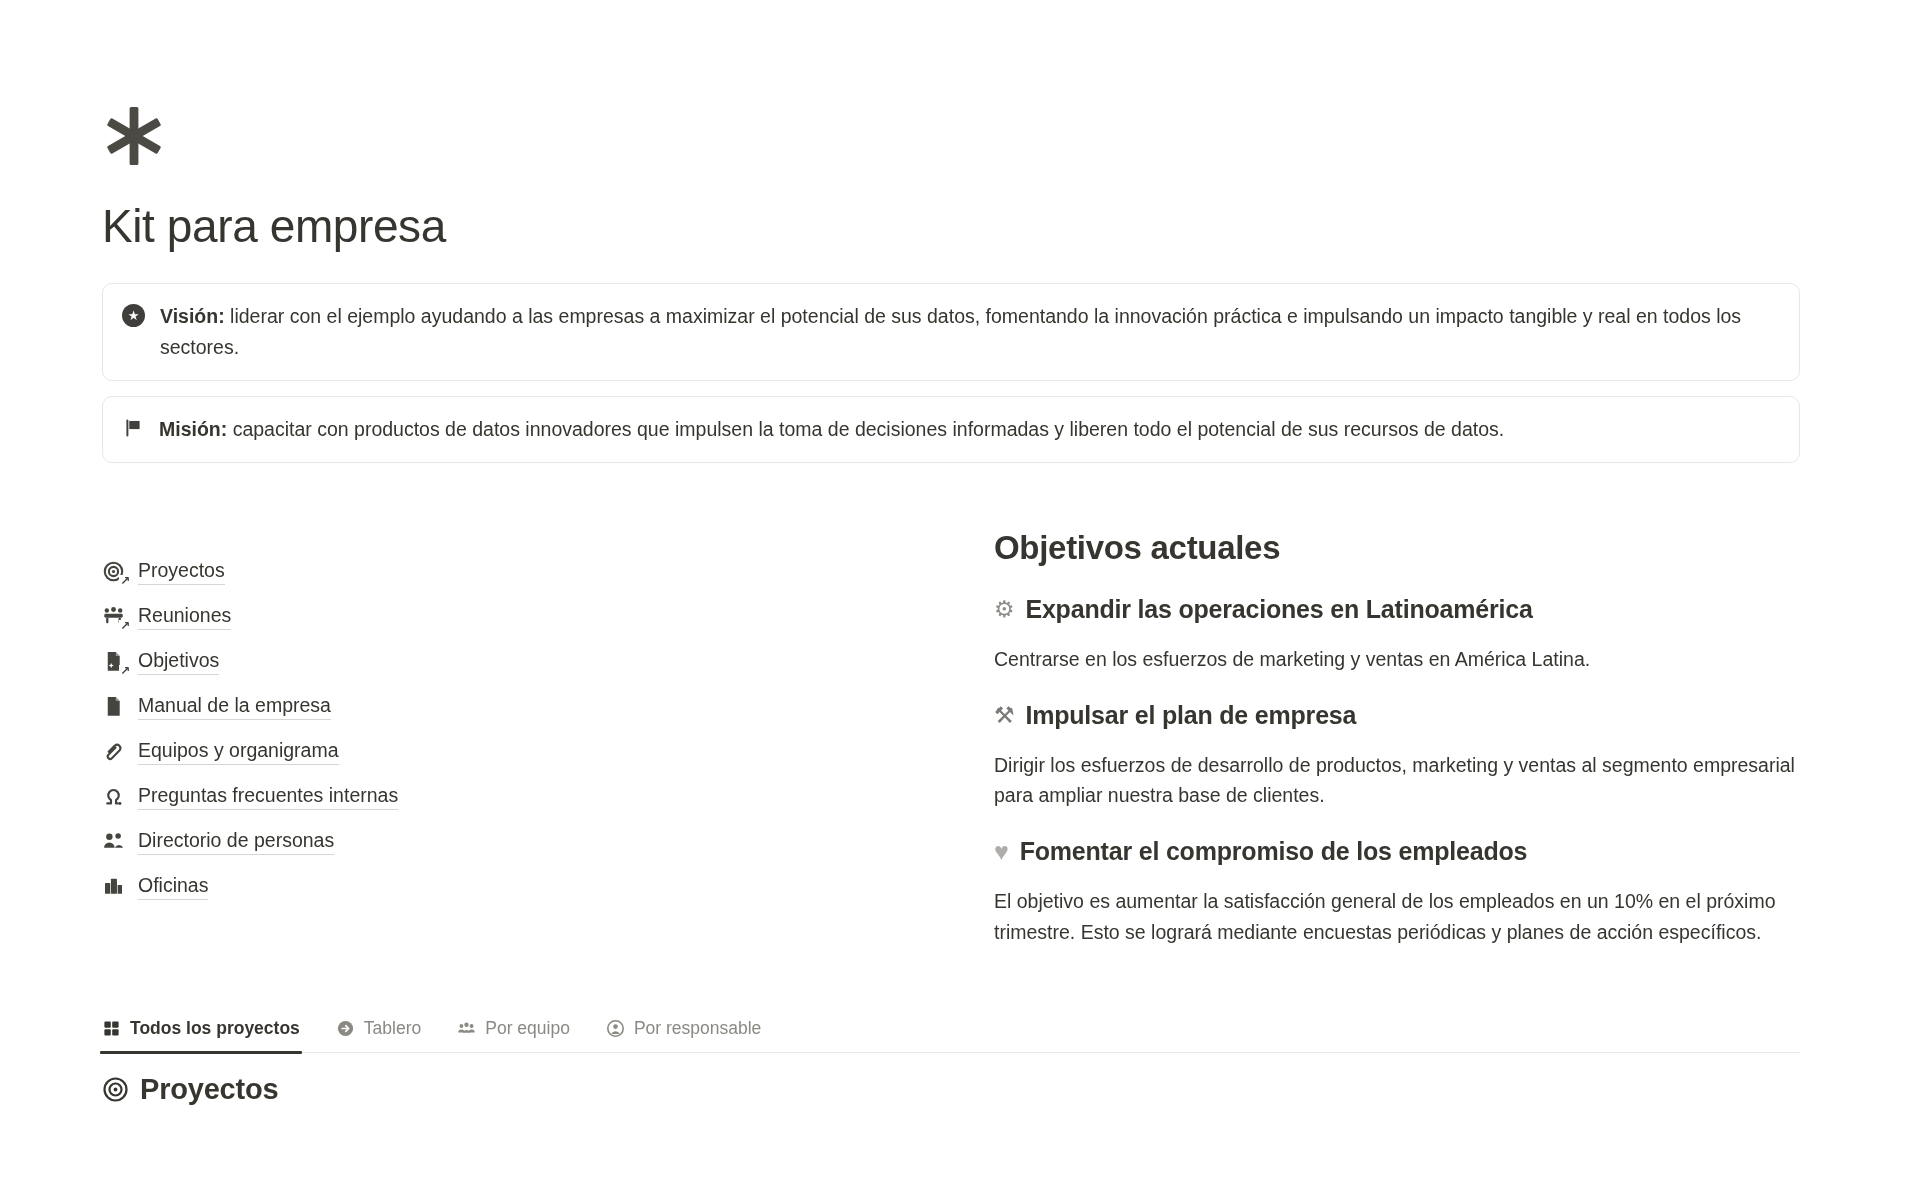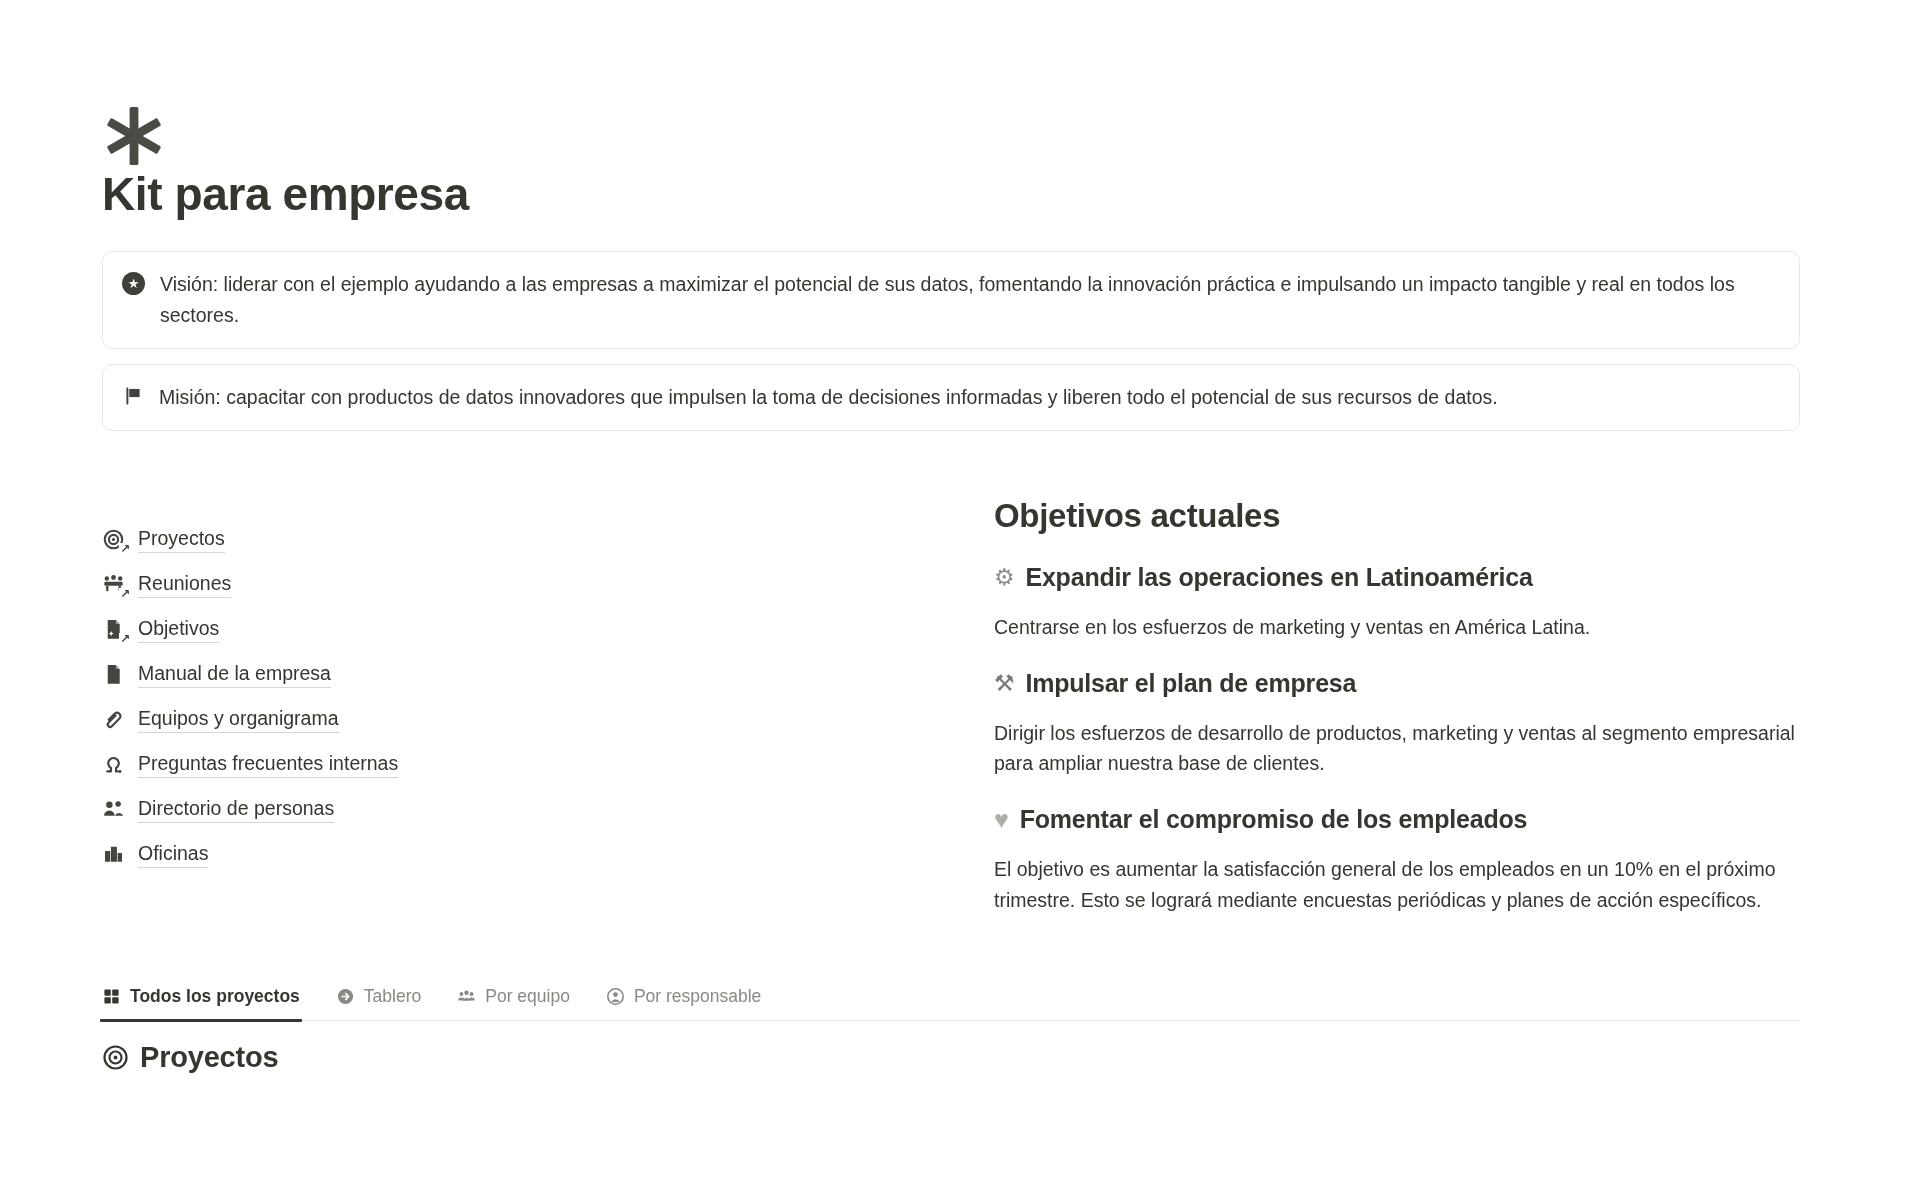--- a/index.html
+++ b/index.html
@@ -4,32 +4,32 @@
 <style>
   * { margin:0; padding:0; box-sizing:border-box; }
   html,body { width:1920px; height:1199px; overflow:hidden; background:#ffffff;
     font-family:"Liberation Sans","DejaVu Sans",sans-serif; color:#37352f; }
   .page { padding:0 120px 0 102px; width:1920px; }
 
   
   .logo { margin-top:104px; width:64px; height:64px; display:block; color:#4b4a45; }
 
   
-  .page-title { font-size:46px; font-weight:700; letter-spacing:-0.4px; line-height:1.15; }
+  .page-title { margin-top:32px; font-size:46px; font-weight:400; letter-spacing:-0.4px; line-height:1.15; }
 
   
   .callout { margin-top:30px; border:1px solid #e8e7e4; border-radius:10px;
     padding:17px 19px; display:flex; gap:15px; align-items:flex-start;
     font-size:19.5px; line-height:1.6; }
   .callout + .callout { margin-top:15px; }
   .callout-icon { flex:0 0 auto; margin-top:3px; }
   .star-circle { width:23px; height:23px; background:#3f3e3a; border-radius:50%;
     display:flex; align-items:center; justify-content:center; color:#ffffff; font-size:13px; line-height:1; }
   .flag-icon { width:22px; height:22px; color:#41403c; display:block; }
-  .callout-text strong { font-weight:400; }
+  .callout-text strong { font-weight:700; }
 
   
   .columns { margin-top:64px; display:grid; grid-template-columns:892px 1fr; align-items:start; }
   .section-heading { font-size:33px; font-weight:700; letter-spacing:-0.3px; line-height:1.25; }
 
   
   .links-list { list-style:none; margin-top:22px; }
   .link-row { display:flex; align-items:center; gap:13px; height:45px; }
   .link-icon { position:relative; width:23px; height:23px; color:#45443f; flex:0 0 auto; }
   .link-icon svg { width:100%; height:100%; display:block; }

